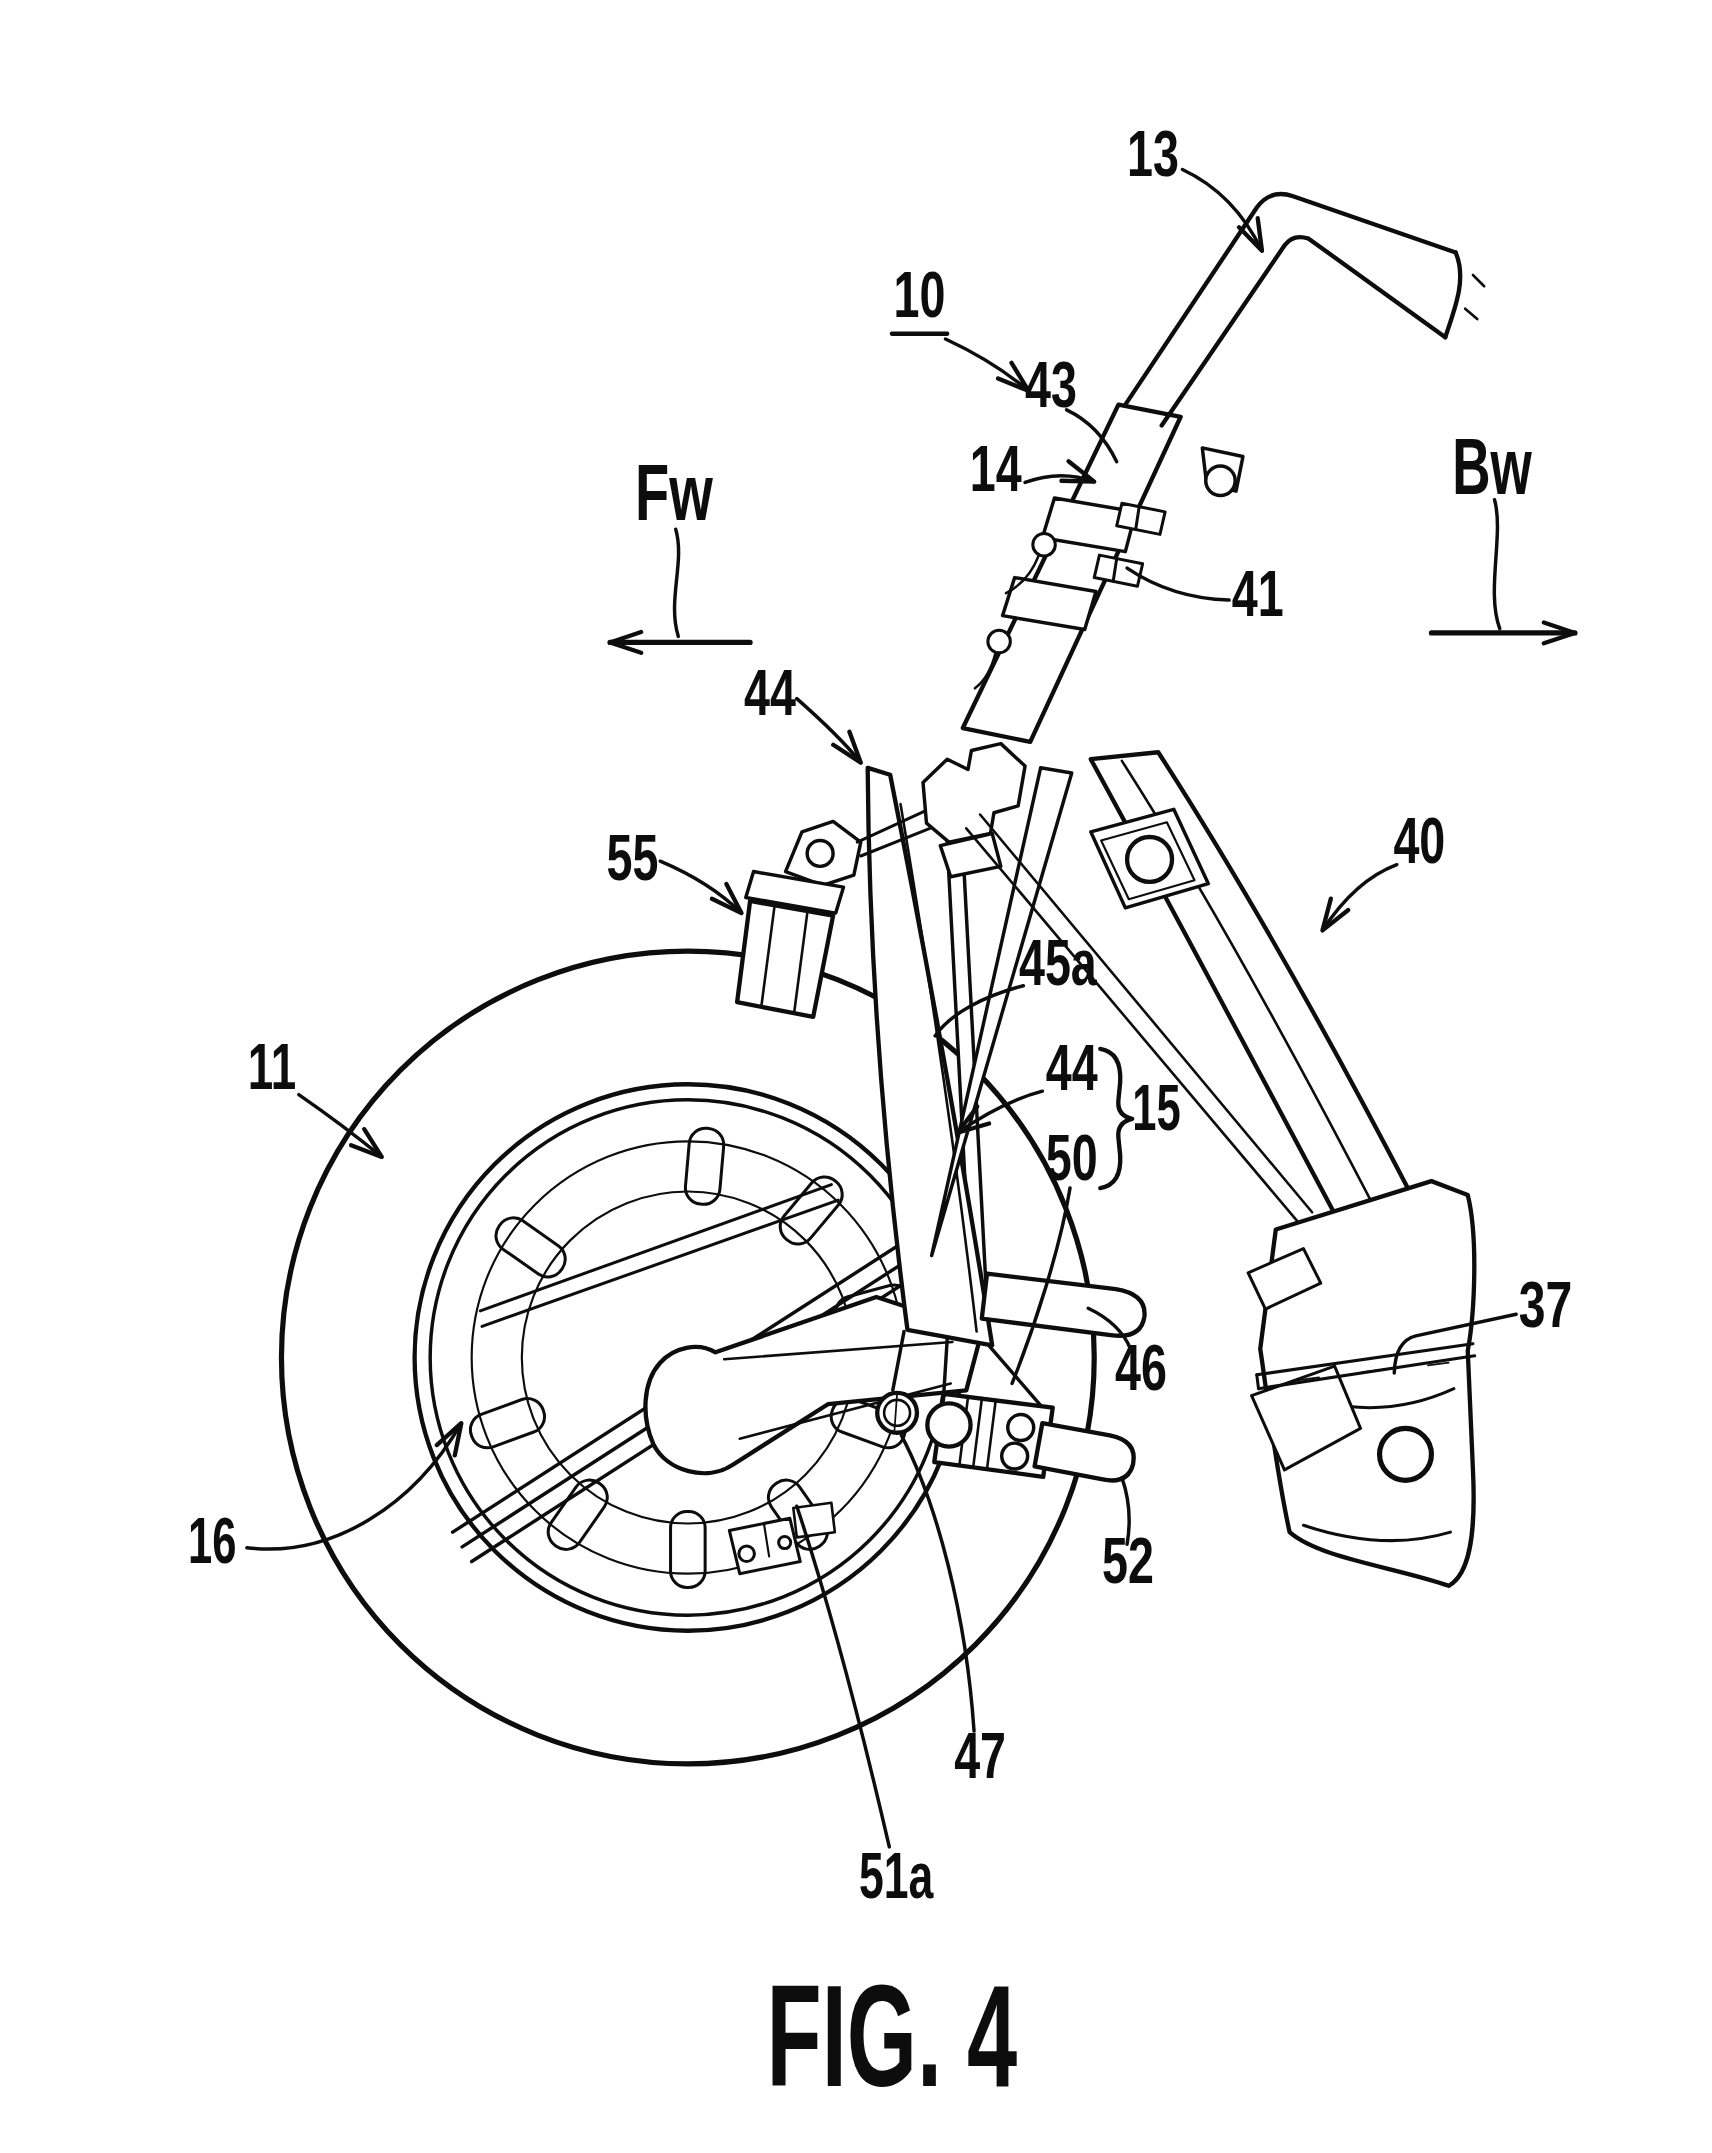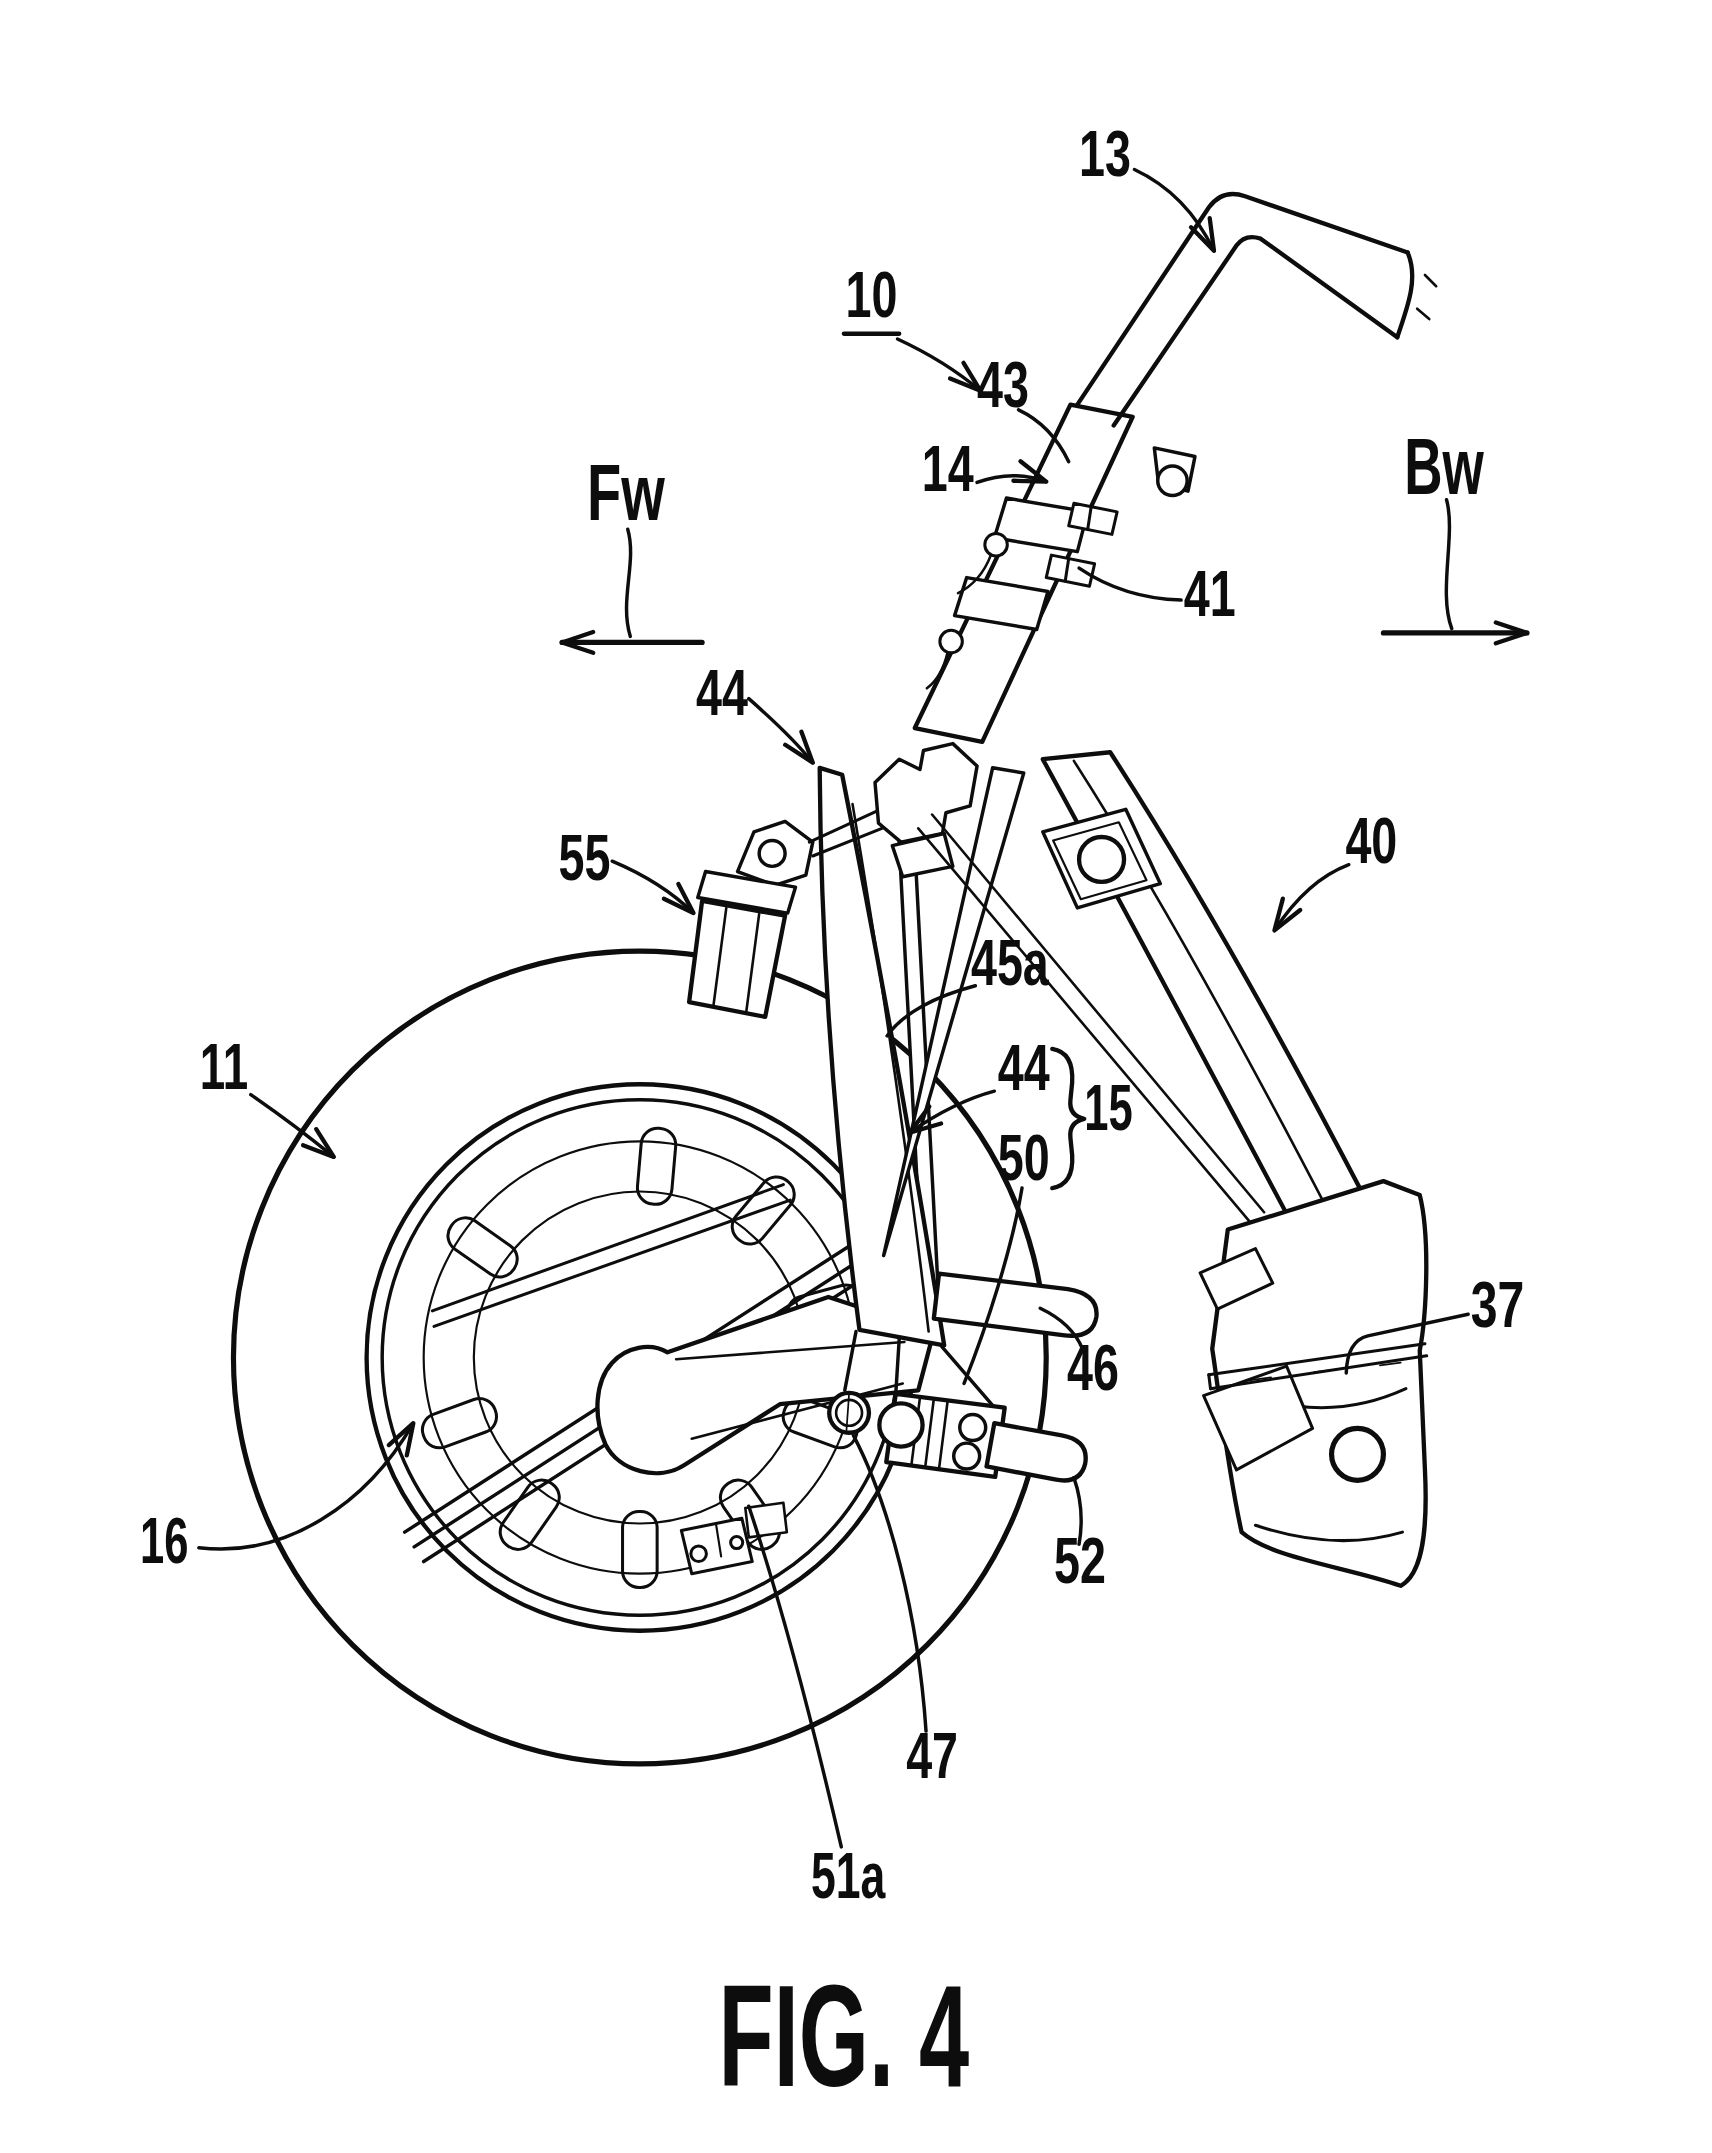--- a/index.html
+++ b/index.html
@@ -1,16 +1,16 @@
 <!DOCTYPE html>
 <html style="font-size:14px"><head>
 <meta charset="utf-8">
 <style>
   html,body{margin:0;padding:0;background:#ffffff;}
-  .stage{width:1444px;height:2153px;position:relative;background:#fff;}
+  .stage{width:1444px;height:2153px;position:relative;background:#fff;padding-left:48px;}
   svg{display:block;}
   .lbl{font-family:"Liberation Sans",sans-serif;font-weight:bold;fill:#0d0d0d;}
   path,circle,line,rect{vector-effect:none;}
 </style>
 </head>
 <body>
 
 <div class="stage">
 <svg width="1712" height="2153" viewBox="0 0 1980 2490">
   <defs>

